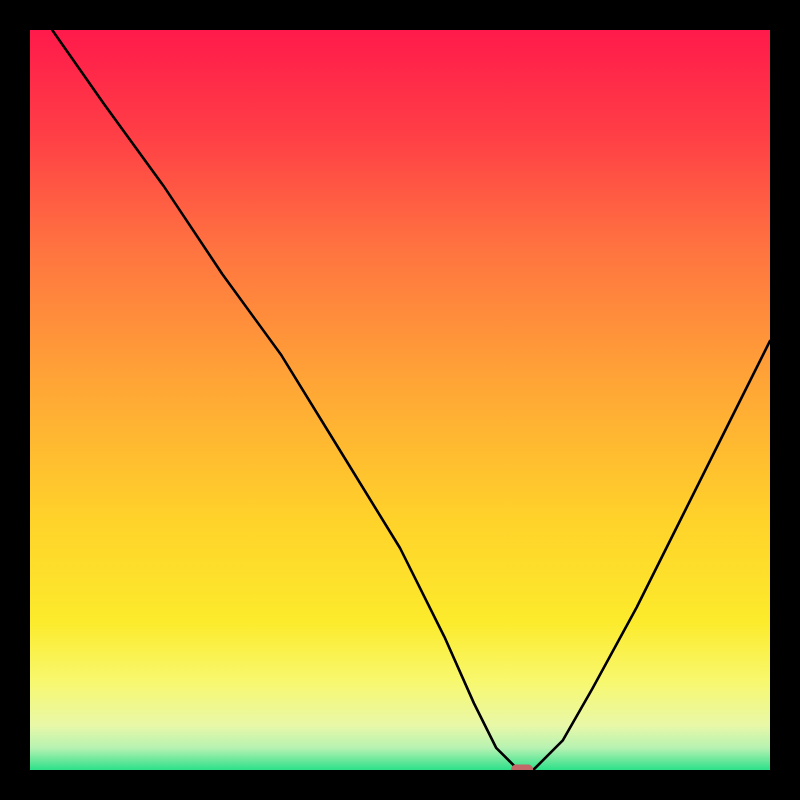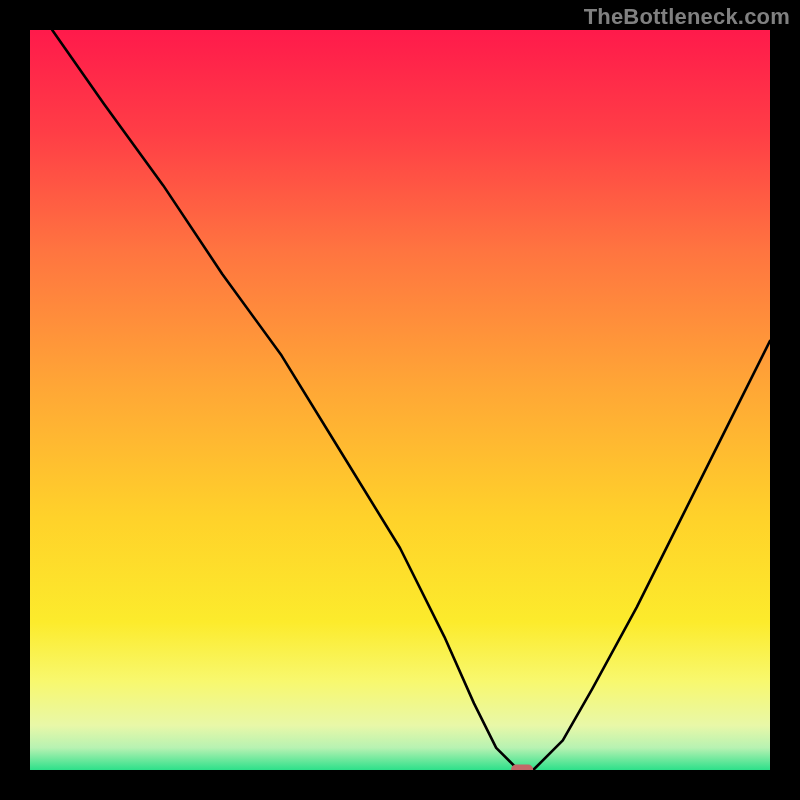--- a/index.html
+++ b/index.html
@@ -52,21 +52,20 @@
   .marker {
     fill: #C26868;
     stroke: none;
   }
 </style>
 </head>
 <body>
 
 <div class="frame">
 
-  <div class="watermark">TheBottleneck.com</div>
 
   <div class="plot-area">
     <svg class="plot-svg" viewBox="0 0 740 740" preserveAspectRatio="none">
       <defs>
         <linearGradient id="bg-grad" x1="0" y1="0" x2="0" y2="1">
         <stop offset="0%" stop-color="#FF1A4B"></stop>
             <stop offset="14%" stop-color="#FF3E46"></stop>
             <stop offset="30%" stop-color="#FF7540"></stop>
             <stop offset="48%" stop-color="#FFA636"></stop>
             <stop offset="66%" stop-color="#FFD22A"></stop>

